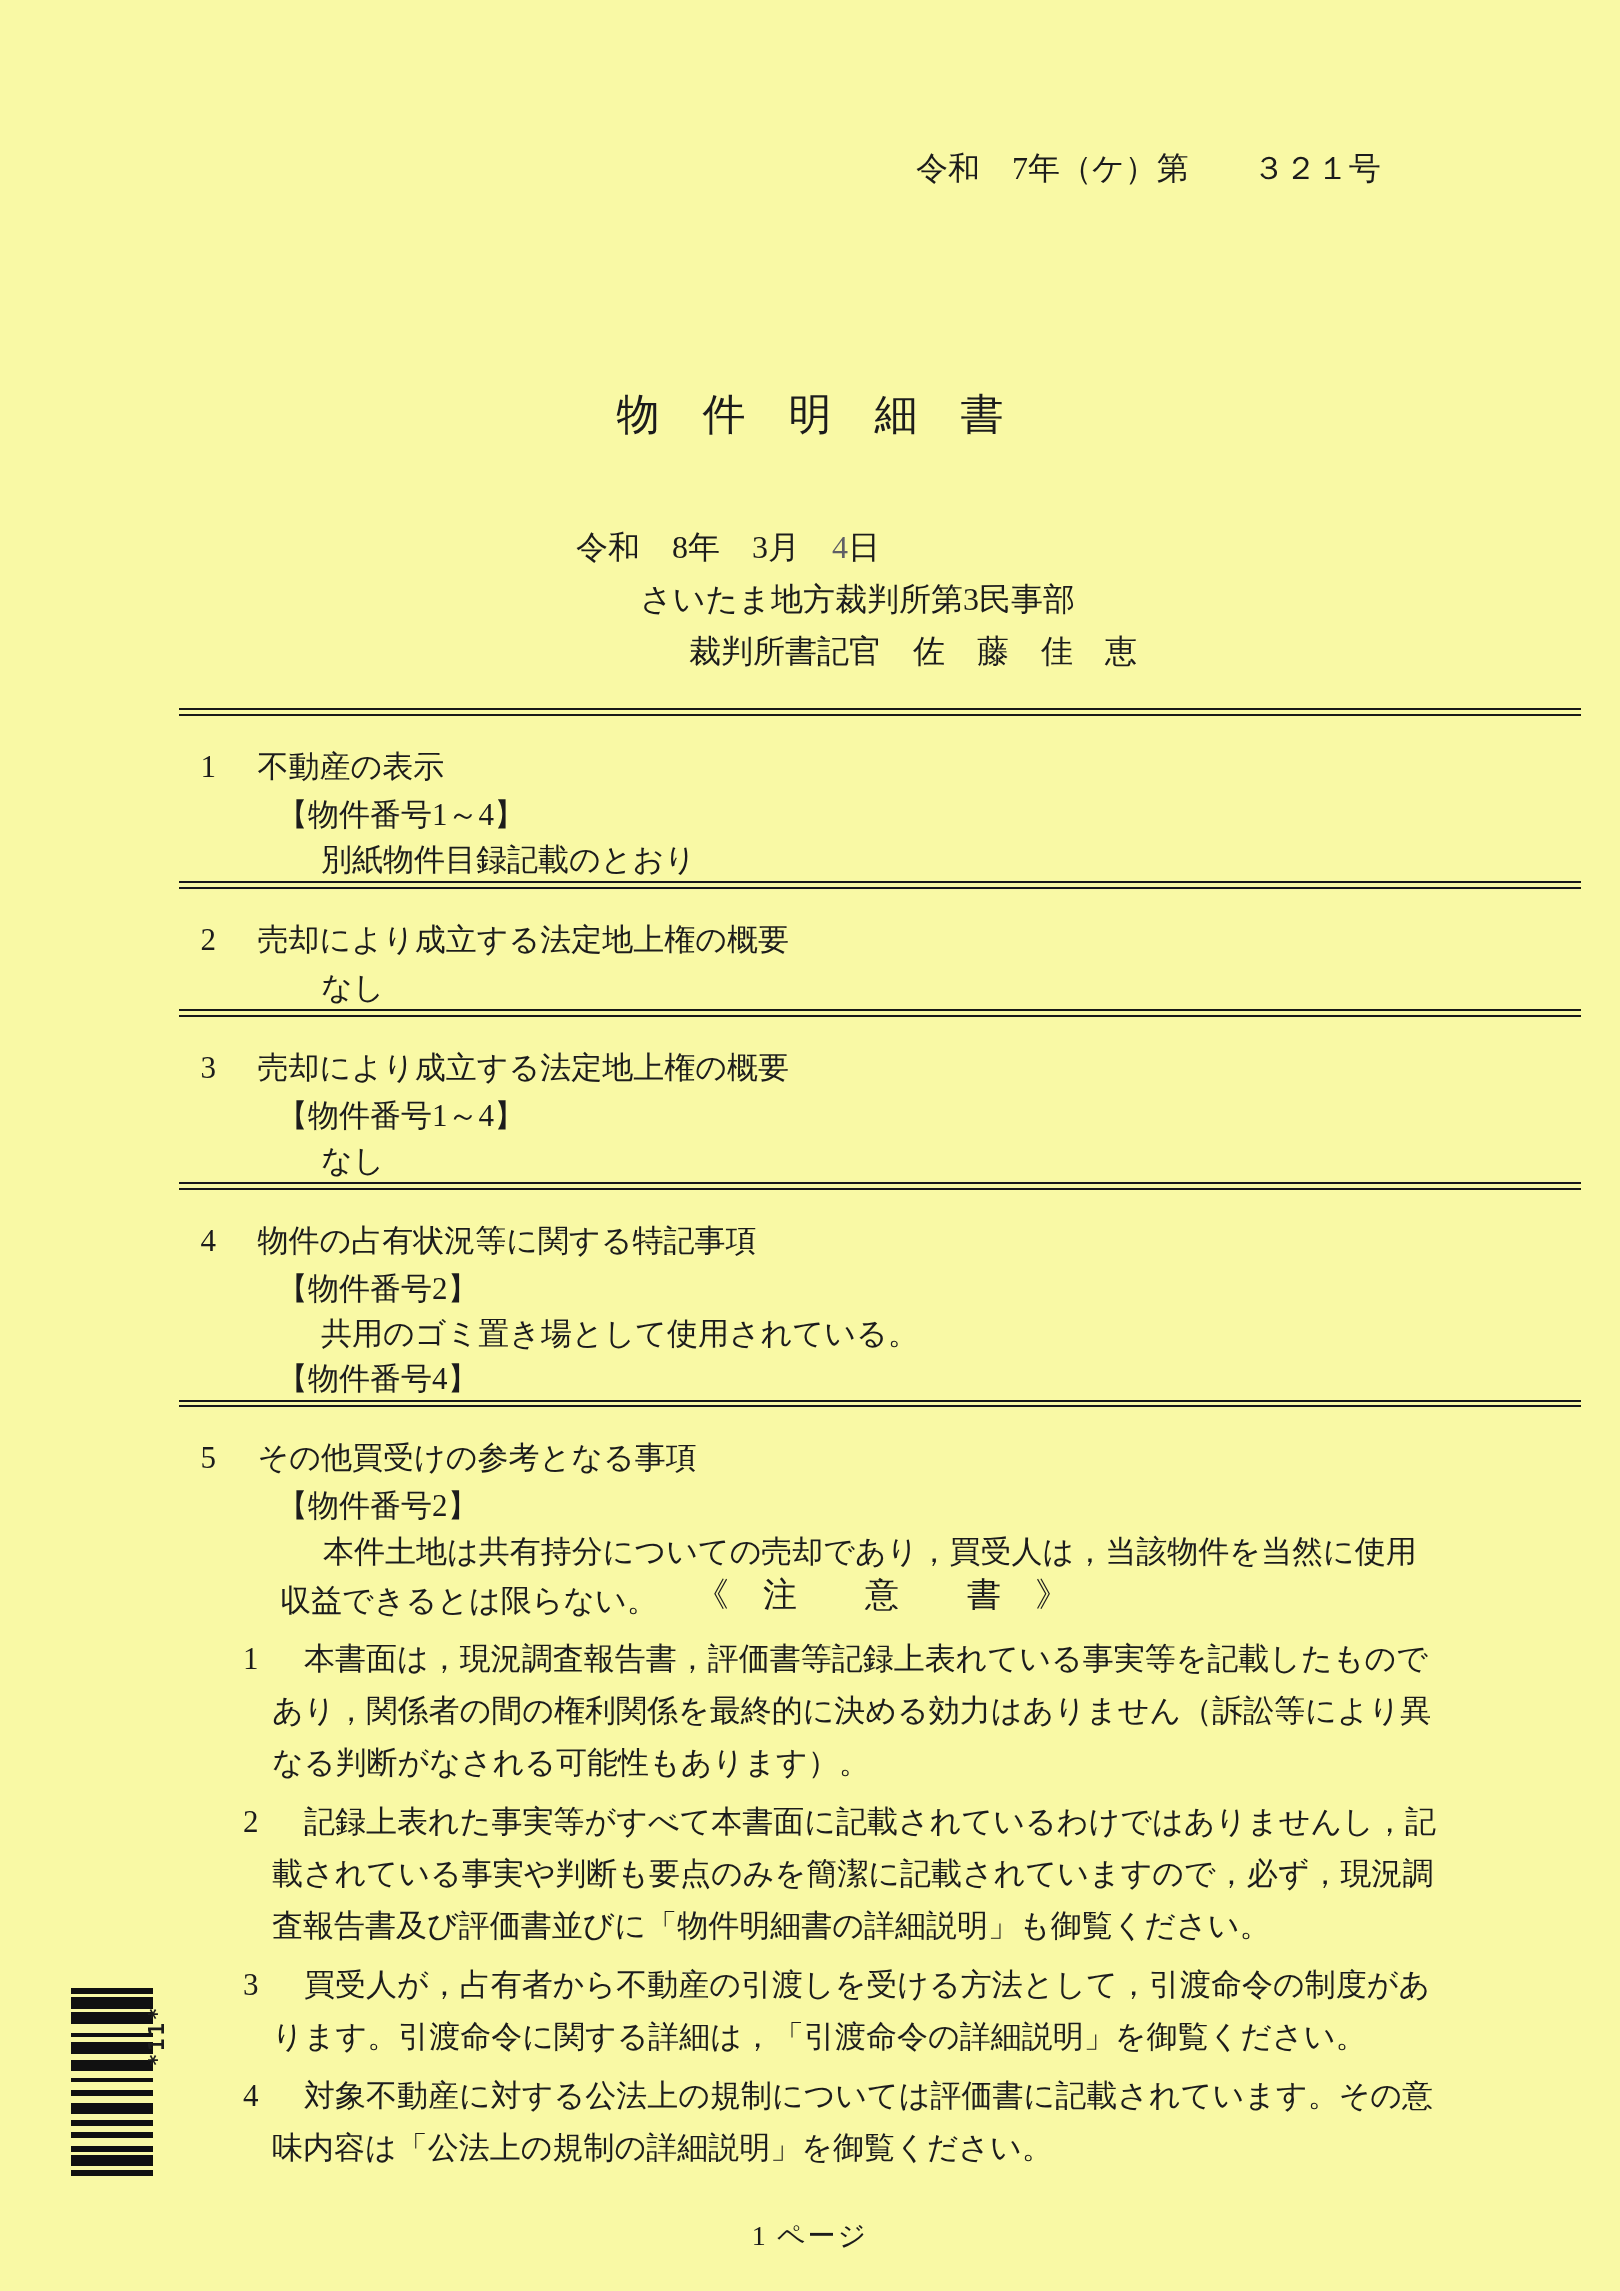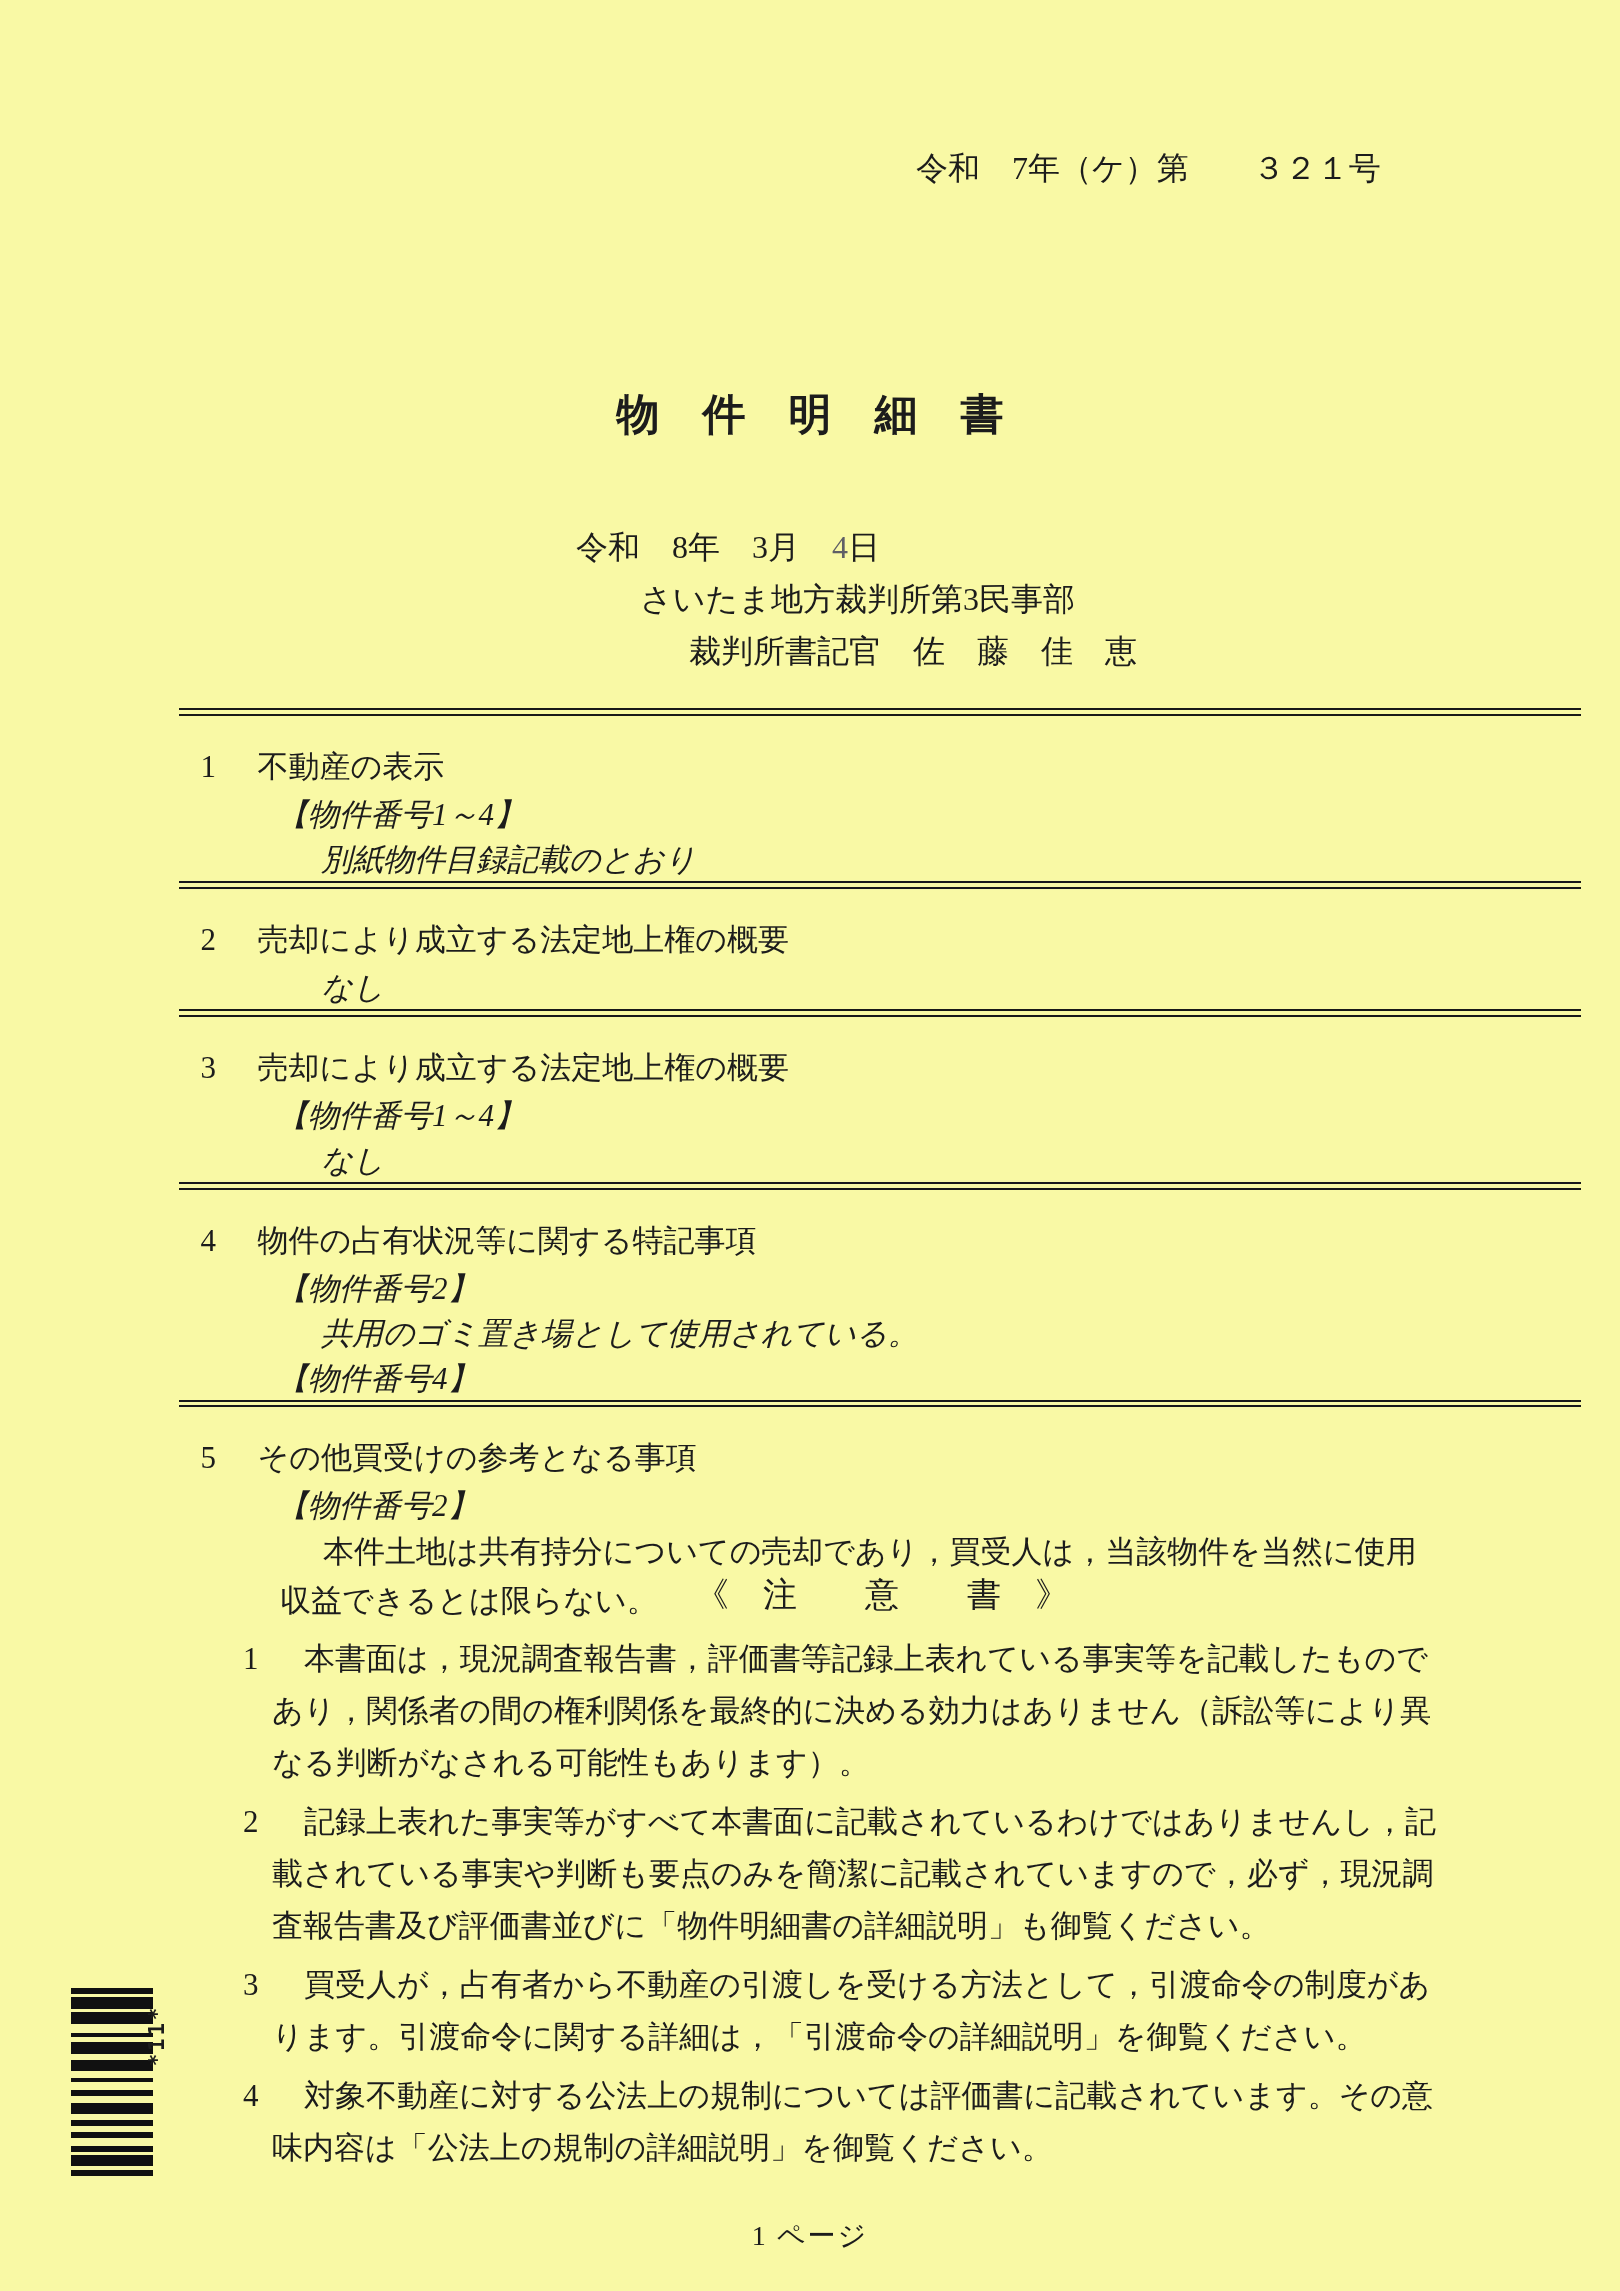--- a/index.html
+++ b/index.html
@@ -3,31 +3,31 @@
 <meta charset="utf-8">
 <style>
   html,body{margin:0;padding:0;}
   body{
     width:1620px;height:2292px;position:relative;overflow:hidden;
     background:#f9f9a5;color:#1c1c1c;
     font-family:"Liberation Serif","DejaVu Serif",serif;
   }
   .case-number{position:absolute;top:147px;left:916px;font-size:32px;white-space:pre;}
   .doc-title{position:absolute;top:386px;left:0;width:100%;text-align:center;
-    font-size:43px;font-weight:bold;margin:0;white-space:pre;}
+    font-size:43px;font-weight:normal;margin:0;white-space:pre;}
   .date-line{position:absolute;top:526px;left:576px;font-size:32px;white-space:pre;}
   .stamped-day{color:#5f5f66;}
   .court-line{position:absolute;top:578px;left:606px;font-size:32px;margin-left:34px;}
   .clerk-line{position:absolute;top:630px;left:689px;font-size:32px;white-space:pre;}
 
   .sections{position:absolute;top:708px;left:179px;width:1402px;font-size:31px;}
   .sep{height:3.9px;border-top:2.9px solid #191919;border-bottom:2.9px solid #191919;}
   .sec-heading{height:51px;line-height:53px;padding-left:21.6px;white-space:nowrap;margin-top:24px;}
   .sec-num{display:inline-block;min-width:57px;}
-  .sec-row{height:45px;line-height:47px;white-space:nowrap;font-style:italic;}
+  .sec-row{height:45px;line-height:47px;white-space:nowrap;}
   .row-bracket{padding-left:98px;}
   .row-body{padding-left:142px;}
   .para-line{line-height:49px;white-space:nowrap;}
   .para-first{padding-left:144px;}
   .para-cont{padding-left:101px;}
 
   .notice-heading{position:absolute;top:1572px;left:272px;width:1220px;
     text-align:center;font-size:34px;white-space:pre;}
   .notice-items{position:absolute;top:1633px;left:272px;width:1225px;font-size:31px;}
   .notice-item{position:relative;margin-bottom:6.9px;}

